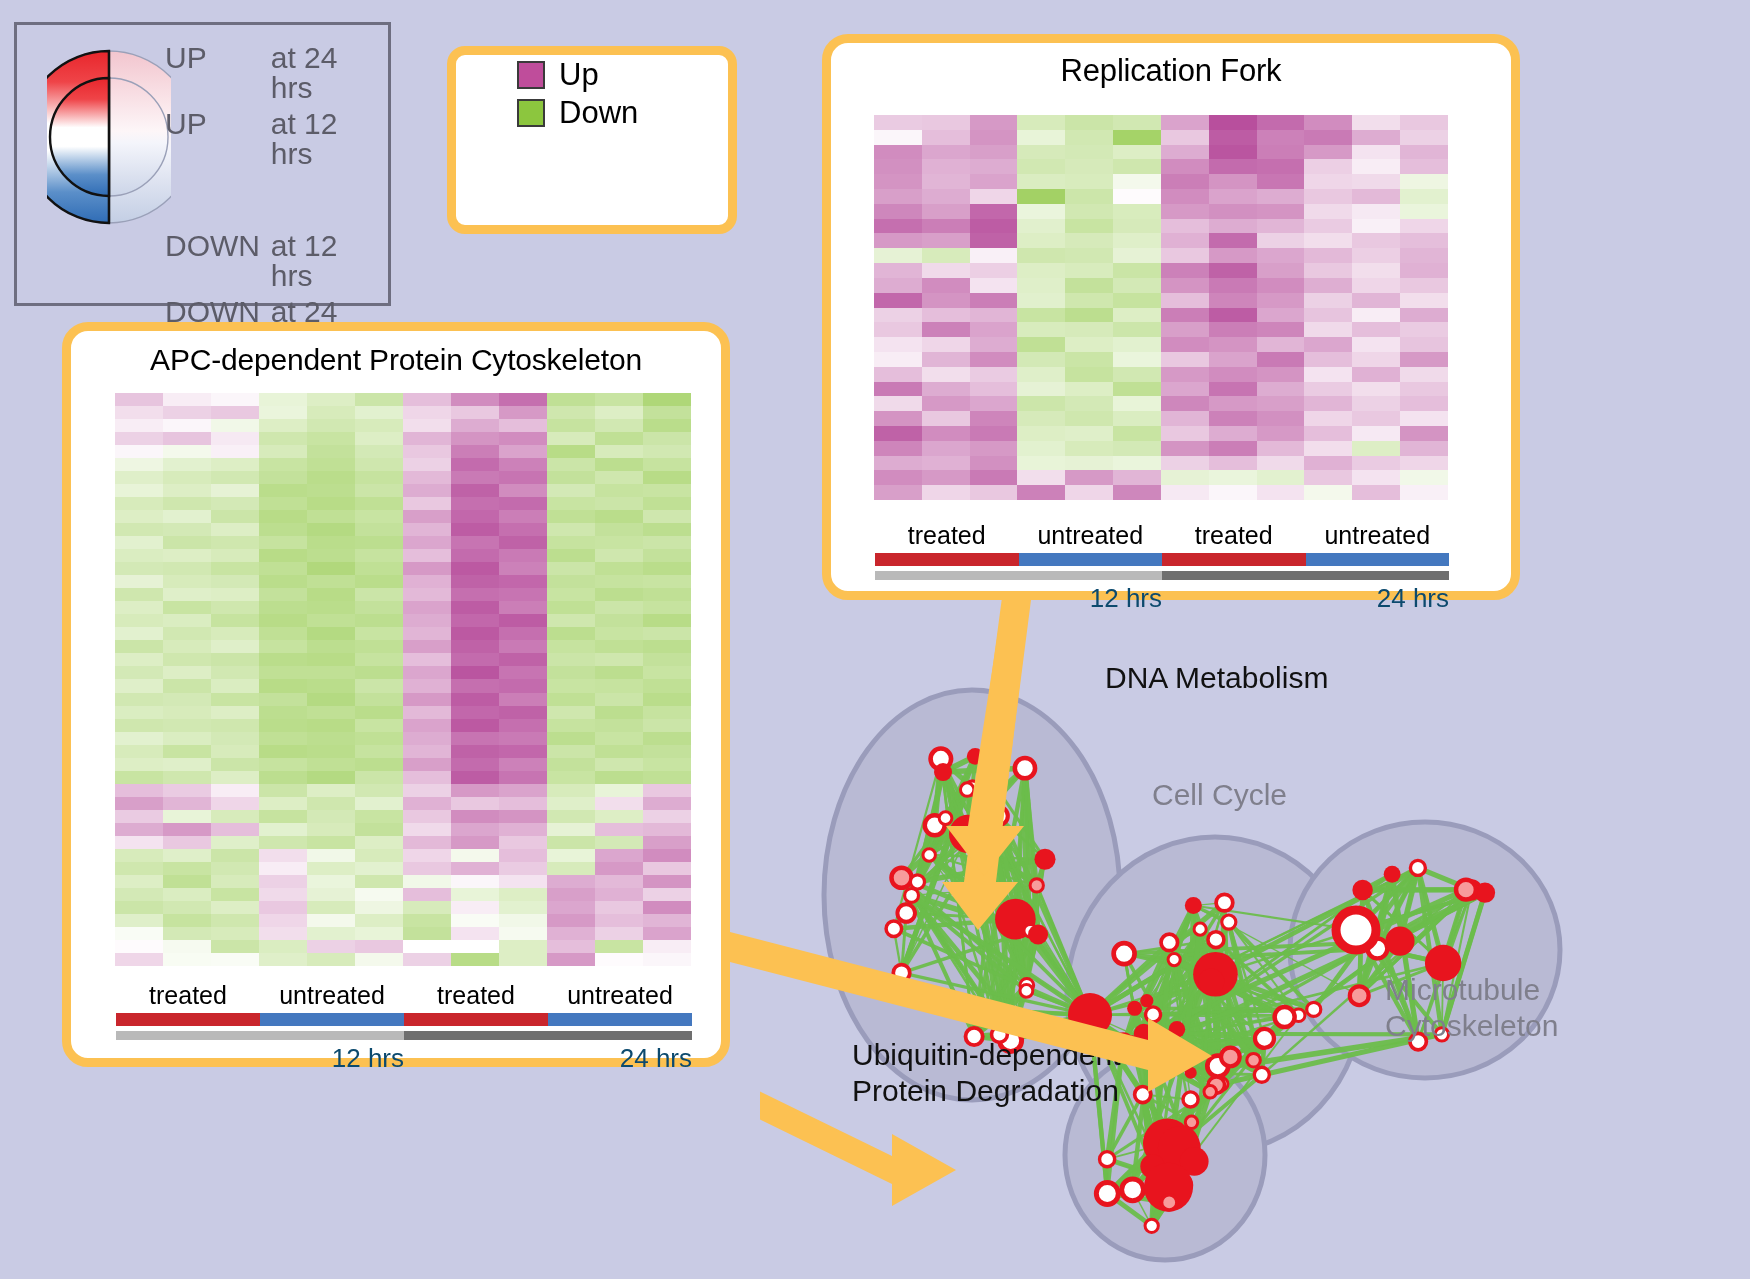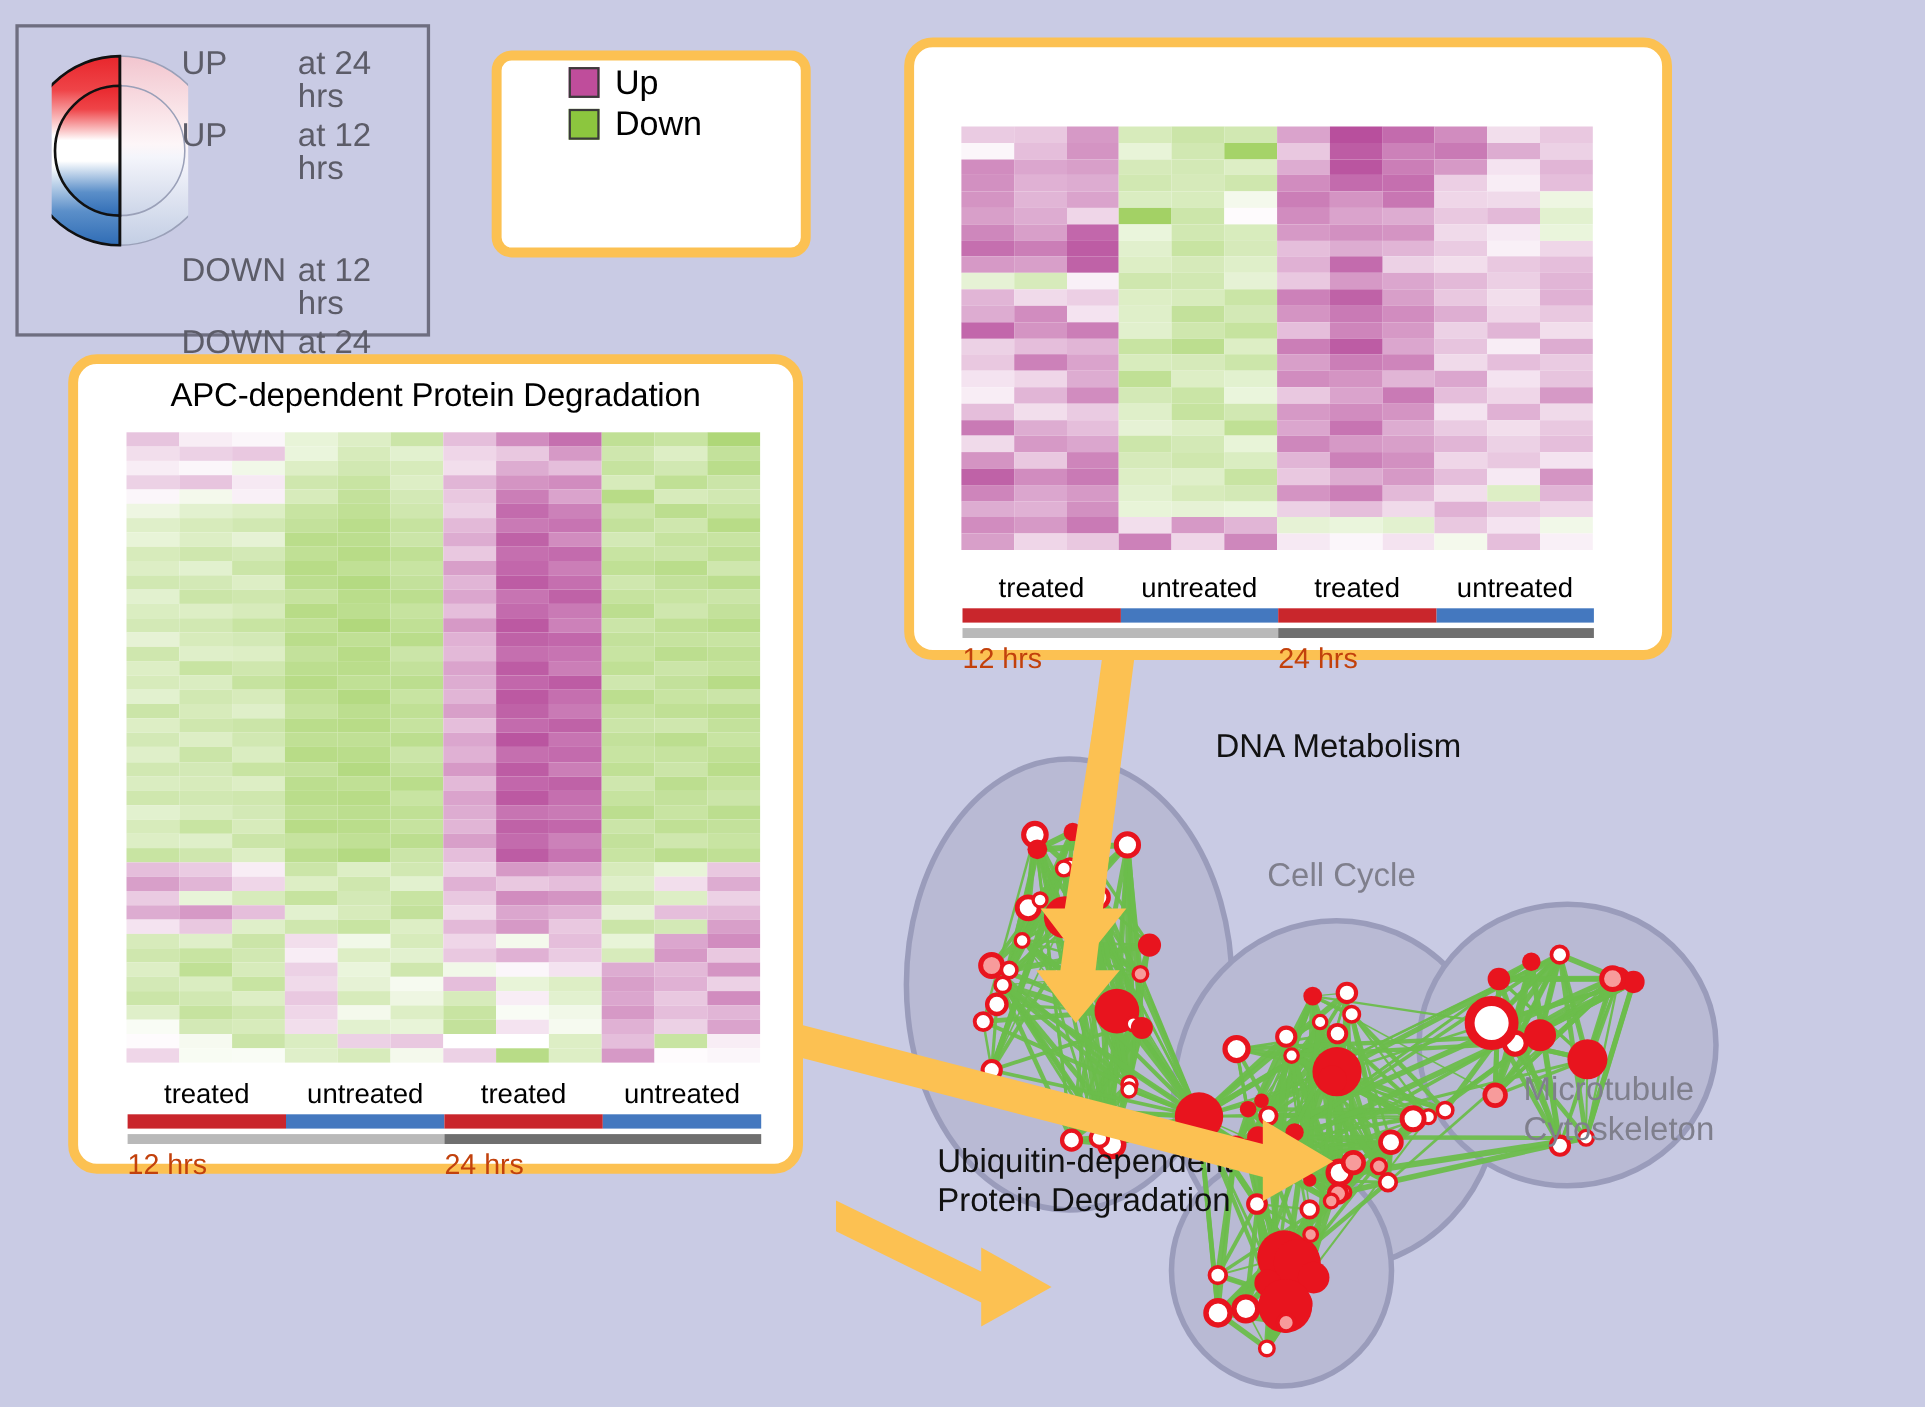--- a/index.html
+++ b/index.html
@@ -68,21 +68,21 @@
   #axis-apc{left:45px;top:650px;width:576px;}
   .axis-labels{display:grid;grid-template-columns:repeat(4,1fr);}
   .axis-labels span{text-align:center;font-size:25px;color:#000;}
   .axis-bar{display:grid;grid-template-columns:repeat(4,1fr);height:13px;margin-top:3px;}
   .ab-treated{background:#c9262c;}
   .ab-untreated{background:#4478bf;}
   .axis-bar2{display:grid;grid-template-columns:1fr 1fr;height:9px;margin-top:5px;}
   .ab-12{background:#b9b9b9;}
   .ab-24{background:#6f6f6f;}
   .axis-times{display:grid;grid-template-columns:1fr 1fr;margin-top:3px;}
-  .axis-times span{text-align:left;font-size:26px;color:#c2410c;}
+  .axis-times span{text-align:right;font-size:26px;color:#0c4a6e;}
 
   
   #network{position:absolute;left:760px;top:600px;width:990px;height:679px;}
 </style>
 </head>
 <body>
 
 <div class="root">
 
   <div id="legend-key">
@@ -147,20 +147,21 @@
       <span class="ud-swatch" style="background:#bf4d9b"></span>
       <span class="ud-label">Up</span>
     </div>
     <div class="ud-row">
       <span class="ud-swatch" style="background:#8cc63e"></span>
       <span class="ud-label">Down</span>
     </div>
   </div>
 
   <div class="panel" id="panel-replication">
+    <div class="panel-title">Replication Fork</div>
     <div class="hm-wrap" id="hm-replication">
       <div class="heatmap" id="grid-replication" style="grid-template-columns: repeat(12, 1fr); grid-template-rows: repeat(26, 1fr);">
           <div class="hm-cell" style="background: rgb(234, 203, 226);"></div>
           <div class="hm-cell" style="background: rgb(233, 200, 224);"></div>
           <div class="hm-cell" style="background: rgb(214, 153, 198);"></div>
           <div class="hm-cell" style="background: rgb(215, 235, 187);"></div>
           <div class="hm-cell" style="background: rgb(203, 229, 168);"></div>
           <div class="hm-cell" style="background: rgb(209, 232, 178);"></div>
           <div class="hm-cell" style="background: rgb(218, 163, 204);"></div>
           <div class="hm-cell" style="background: rgb(184, 79, 157);"></div>
@@ -488,21 +489,21 @@
         <div class="ab-24"></div>
       </div>
       <div class="axis-times">
         <span>12 hrs</span>
         <span>24 hrs</span>
       </div>
     </div>
   </div>
 
   <div class="panel" id="panel-apc">
-    <div class="panel-title">APC-dependent Protein Degradation</div>
+    <div class="panel-title">APC-dependent Protein Cytoskeleton</div>
     <div class="hm-wrap" id="hm-apc">
       <div class="heatmap" id="grid-apc" style="grid-template-columns: repeat(12, 1fr); grid-template-rows: repeat(44, 1fr);">
           <div class="hm-cell" style="background: rgb(231, 196, 222);"></div>
           <div class="hm-cell" style="background: rgb(248, 237, 245);"></div>
           <div class="hm-cell" style="background: rgb(251, 246, 250);"></div>
           <div class="hm-cell" style="background: rgb(232, 244, 216);"></div>
           <div class="hm-cell" style="background: rgb(221, 238, 197);"></div>
           <div class="hm-cell" style="background: rgb(203, 229, 168);"></div>
           <div class="hm-cell" style="background: rgb(229, 190, 219);"></div>
           <div class="hm-cell" style="background: rgb(209, 140, 191);"></div>

